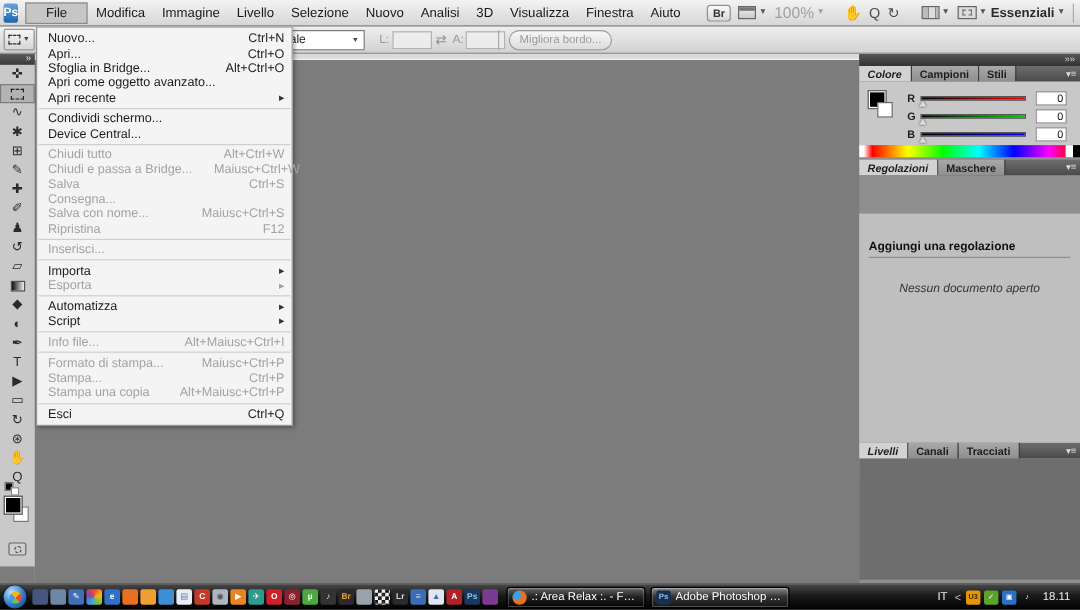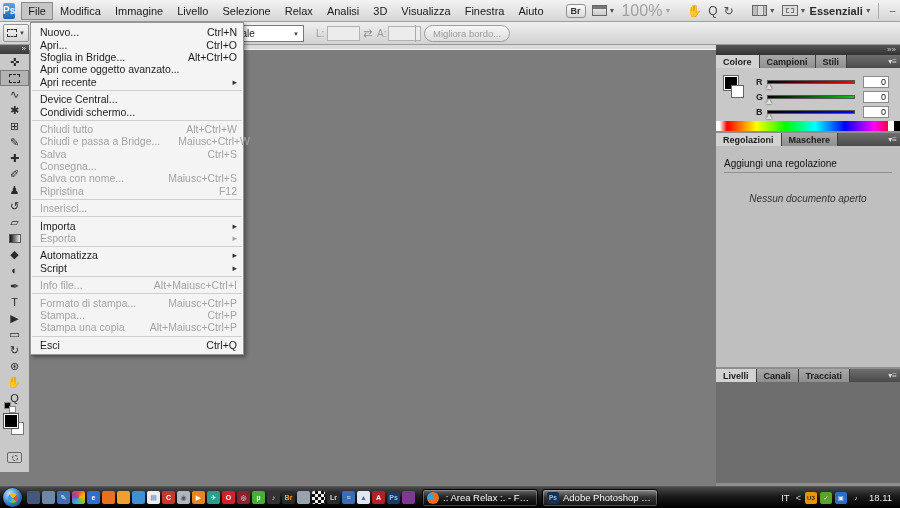--- a/index.html
+++ b/index.html
@@ -8,27 +8,27 @@
   *{box-sizing:border-box;}
 
   
   #menubar{position:absolute;left:0;top:0;width:900px;height:22px;
     background:linear-gradient(#f3f3f3,#d6d6d6);border-bottom:1px solid #9d9d9d;
     display:flex;align-items:center;z-index:40;}
   .ps-logo{width:22px;height:16px;margin:0 6px 0 3px;border-radius:2px;
     background:linear-gradient(#63a5dd,#1d64ab);color:#fff;font-size:10px;font-weight:bold;
     display:flex;align-items:center;justify-content:center;}
   .menu-item{padding:3px 7px;font-size:11px;color:#1a1a1a;cursor:default;white-space:nowrap;}
-  .menu-item.active{background:#c6c6c6;border:1px solid #8a8a8a;padding:2px 6px;}
+  .menu-item.active{background:#c6c6c6;border:1px solid #8a8a8a;padding:2px 16px;}
   .appsep{width:1px;height:16px;background:#aaa;margin:0 6px;}
   .abtn{display:flex;align-items:center;margin:0 3px;color:#4c4c4c;font-size:11px;}
   .br-chip{border:1px solid #8f8f8f;border-radius:3px;background:linear-gradient(#fafafa,#d8d8d8);
     font-size:9px;font-weight:bold;color:#333;padding:1px 4px;}
   .caret{font-size:7px;color:#555;margin-left:2px;}
-  .zoomtxt{color:#a0a0a0;font-size:16px;text-align:right;}
+  .zoomtxt{color:#a0a0a0;font-size:13px;text-align:right;}
   .icon-film{width:15px;height:11px;border:1px solid #666;background:
     linear-gradient(#eee,#ccc);position:relative;}
   .icon-film:before{content:"";position:absolute;left:0;top:0;right:0;height:3px;background:#777;}
   .icon-grid{width:15px;height:11px;border:1px solid #666;background:
     linear-gradient(90deg,#bbb 0 4px,#888 4px 5px,#ddd 5px 10px,#888 10px 11px,#bbb 11px);}
   .icon-frame{width:16px;height:11px;border:1px solid #666;background:#ddd;position:relative;}
   .icon-frame:before{content:"";position:absolute;left:3px;top:2px;right:3px;bottom:2px;border:1px dashed #777;}
   .glyph11{font-size:12px;line-height:12px;}
   #workspace-zone{margin-left:auto;display:flex;align-items:center;}
   .wsname{font-size:11px;font-weight:bold;color:#2a2a2a;}
@@ -87,39 +87,39 @@
   #canvas .topstrip{height:5px;background:#dadada;border-bottom:1px solid #f2f2f2;}
 
   
   #dock{position:absolute;left:716px;top:45px;width:184px;height:441px;background:#8e8e8e;}
   .dockhead{height:10px;background:linear-gradient(#565656,#333);color:#ccc;font-size:8px;
     line-height:9px;text-align:right;padding-right:4px;}
   .panel{position:absolute;left:0;width:184px;}
   .tabbar{height:13px;background:linear-gradient(#6e6e6e,#4a4a4a);display:flex;align-items:stretch;position:relative;}
   .ptab{font-size:9px;font-weight:bold;color:#1c1c1c;background:linear-gradient(#a8a8a8,#8f8f8f);
     padding:1px 7px 0;border-right:1px solid #3f3f3f;display:flex;align-items:center;}
-  .ptab.on{background:#d2d2d2;}
+  .ptab.on{background:#d2d2d2;font-style:italic;}
   .pmenu{position:absolute;right:3px;top:2px;color:#ddd;font-size:8px;}
   #panel-color{top:10px;height:76px;}
   #color-body{height:53px;background:#c8c8c8;position:relative;padding:6px 6px 0 40px;}
   .csw-b{position:absolute;left:8px;top:8px;width:14px;height:14px;background:#000;border:1px solid #fff;box-shadow:0 0 0 1px #666;}
   .csw-w{position:absolute;left:15px;top:17px;width:13px;height:13px;background:#fff;border:1px solid #666;}
   .chrow{display:flex;align-items:center;height:15px;}
   .chl{width:11px;font-size:9px;font-weight:bold;color:#222;}
   .chtrack{position:relative;flex:0 0 88px;height:4px;border:1px solid #555;}
   .chthumb{position:absolute;left:-2px;bottom:-6px;width:0;height:0;
     border-left:3px solid transparent;border-right:3px solid transparent;border-bottom:5px solid #ddd;
     filter:drop-shadow(0 0 1px #444);}
   .chval{margin-left:8px;width:26px;height:12px;background:#fff;border:1px solid #8a8a8a;
     font-size:9px;color:#111;text-align:right;padding-right:2px;line-height:11px;}
   #spectrum{height:10px;margin:0;background:linear-gradient(90deg,#fff 0 2%,#f00 6%,#ff0 22%,#0f0 38%,#0ff 54%,#00f 70%,#f0f 86%,#f00 96%);position:relative;}
   #spectrum .bw{position:absolute;right:0;top:0;width:12px;height:100%;background:linear-gradient(90deg,#fff 0 50%,#000 50%);}
   #panel-adjust{top:88px;height:234px;}
   #adjust-body{height:221px;background:#bfbfbf;}
-  .adjhdr{font-size:10px;font-weight:normal;color:#111;padding:12px 8px 3px;}
+  .adjhdr{font-size:10px;font-weight:bold;color:#111;padding:22px 8px 3px;margin-top:32px;}
   .adjline{height:1px;background:#8f8f8f;margin:0 8px;}
   .nodoc{font-size:10px;font-style:italic;color:#333;text-align:center;margin-top:20px;}
   #panel-layers{top:324px;height:124px;}
   #layers-body{height:101px;background:#6e6e6e;}
 
   
   #taskbar{position:absolute;left:0;top:486px;width:900px;height:22px;
     background:linear-gradient(#484848,#1a1a1a 45%,#000);border-top:1px solid #5a5a5a;
     display:flex;align-items:center;z-index:60;}
   .orb{width:19px;height:19px;border-radius:50%;margin:0 4px 0 3px;
@@ -158,21 +158,21 @@
 <body>
 
 <div id="menubar">
   <div class="ps-logo">Ps</div>
   <div id="menus" style="display: flex;">
       <span class="menu-item active">File</span>
       <span class="menu-item">Modifica</span>
       <span class="menu-item">Immagine</span>
       <span class="menu-item">Livello</span>
       <span class="menu-item">Selezione</span>
-      <span class="menu-item">Relax</span>
+      <span class="menu-item">Nuovo</span>
       <span class="menu-item">Analisi</span>
       <span class="menu-item">3D</span>
       <span class="menu-item">Visualizza</span>
       <span class="menu-item">Finestra</span>
       <span class="menu-item">Aiuto</span>
     </div>
   <div class="appsep"></div>
   <div class="abtn">
       <span class="br-chip">Br</span>
     </div>
@@ -329,25 +329,25 @@
     <div class="mrow">
       <span class="ml">Apri come oggetto avanzato...</span>
       <span class="ms"></span>
     </div>
     <div class="mrow">
       <span class="ml">Apri recente</span>
       <span class="ms sub">▸</span>
     </div>
     <div class="msep"></div>
     <div class="mrow">
+      <span class="ml">Condividi schermo...</span>
+      <span class="ms"></span>
+    </div>
+    <div class="mrow">
       <span class="ml">Device Central...</span>
-      <span class="ms"></span>
-    </div>
-    <div class="mrow">
-      <span class="ml">Condividi schermo...</span>
       <span class="ms"></span>
     </div>
     <div class="msep"></div>
     <div class="mrow dis">
       <span class="ml">Chiudi tutto</span>
       <span class="ms">Alt+Ctrl+W</span>
     </div>
     <div class="mrow dis">
       <span class="ml">Chiudi e passa a Bridge...</span>
       <span class="ms">Maiusc+Ctrl+W</span>

